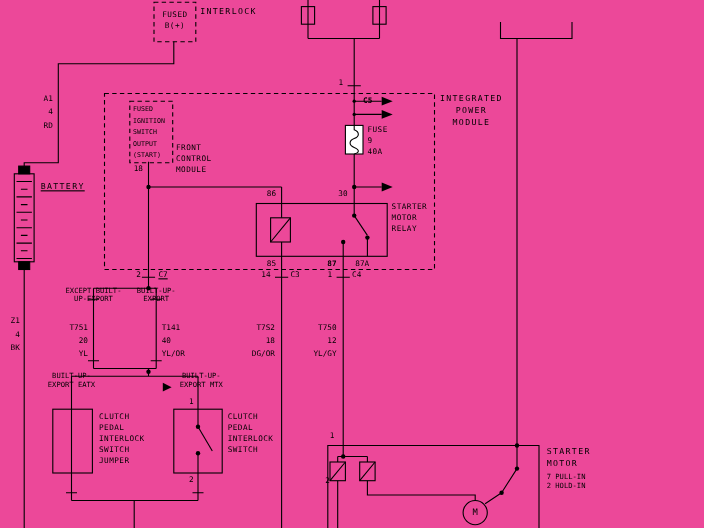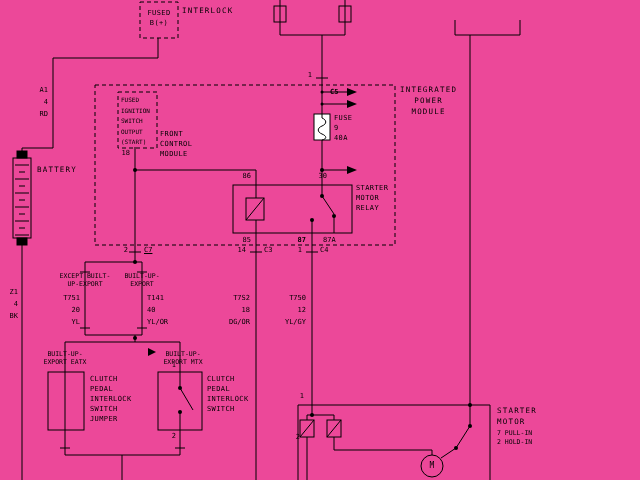--- a/index.html
+++ b/index.html
@@ -7,21 +7,21 @@
   .canvas {
     position:relative; width:640px; height:480px; background:#ec4899;
     font-family:"DejaVu Sans Mono","Liberation Mono",monospace;
     color:#000; overflow:hidden;
   }
   svg.wires { position:absolute; left:0; top:0; }
   .lbl { position:absolute; white-space:pre-line; color:#000; }
   .big  { font-size:7.5px; letter-spacing:1.2px; line-height:11px; }
   .comp { font-size:7px;   letter-spacing:0.4px; line-height:10px; }
   .tiny5{ font-size:6px;   line-height:10.6px; }
-  .opt  { font-size:6.5px; line-height:8px;margin-top:12px; }
+  .opt  { font-size:6.5px; line-height:8px; }
   .notes{ font-size:6.5px; line-height:9px; }
   .wire { font-size:7px;   line-height:12px; }
   .pin  { font-size:7px;   line-height:8px; }
   .m    { font-size:8px;   line-height:10px; }
   .r { text-align:right; }
   .c { text-align:center; }
 </style>
 </head>
 <body>
 
@@ -104,21 +104,21 @@
       <polygon points="148,348 148,356 156,352"></polygon>
     </g>
   </svg>
 
   <div class="lbl comp c" style="left:140px;top:8px;width:38px;">FUSED
 B(+)</div>
   <div class="lbl big" style="left:182px;top:5px;">INTERLOCK</div>
   <div class="lbl wire r" style="left:30px;top:84px;width:18px;">A1
 4
 RD</div>
-  <div class="lbl big" style="left:37px;top:164px;">BATTERY</div>
+  <div class="lbl big" style="left:37px;top:164px;text-decoration:underline;">BATTERY</div>
   <div class="lbl wire r" style="left:2px;top:286px;width:16px;">Z1
 4
 BK</div>
 
   <div class="lbl pin r" style="left:300px;top:71px;width:12px;">1</div>
   <div class="lbl pin" style="left:330px;top:88px;font-weight:bold;">C5</div>
 
   <div class="lbl big" style="left:400px;top:84px;text-align:center;">INTEGRATED
 POWER
 MODULE</div>
@@ -132,21 +132,21 @@
 MODULE</div>
   <div class="lbl pin r" style="left:118px;top:149px;width:12px;">18</div>
   <div class="lbl comp" style="left:334px;top:113px;">FUSE
 9
 40A</div>
   <div class="lbl comp" style="left:356px;top:183px;">STARTER
 MOTOR
 RELAY</div>
 
   <div class="lbl pin r" style="left:238px;top:172px;width:13px;">86</div>
-  <div class="lbl pin r" style="left:302px;top:172px;width:14px;margin-left:11px;">30</div>
+  <div class="lbl pin r" style="left:302px;top:172px;width:14px;">30</div>
   <div class="lbl pin r" style="left:238px;top:236px;width:13px;">85</div>
   <div class="lbl pin r" style="left:293px;top:236px;width:13px;font-weight:bold;">87</div>
   <div class="lbl pin" style="left:323px;top:236px;">87A</div>
 
   <div class="lbl pin r" style="left:116px;top:246px;width:12px;">2</div>
   <div class="lbl pin" style="left:144px;top:246px;text-decoration:underline;">C7</div>
   <div class="lbl pin r" style="left:232px;top:246px;width:14px;">14</div>
   <div class="lbl pin" style="left:264px;top:246px;">C3</div>
   <div class="lbl pin r" style="left:288px;top:246px;width:14px;">1</div>
   <div class="lbl pin" style="left:320px;top:246px;text-align:right;">C4</div>

